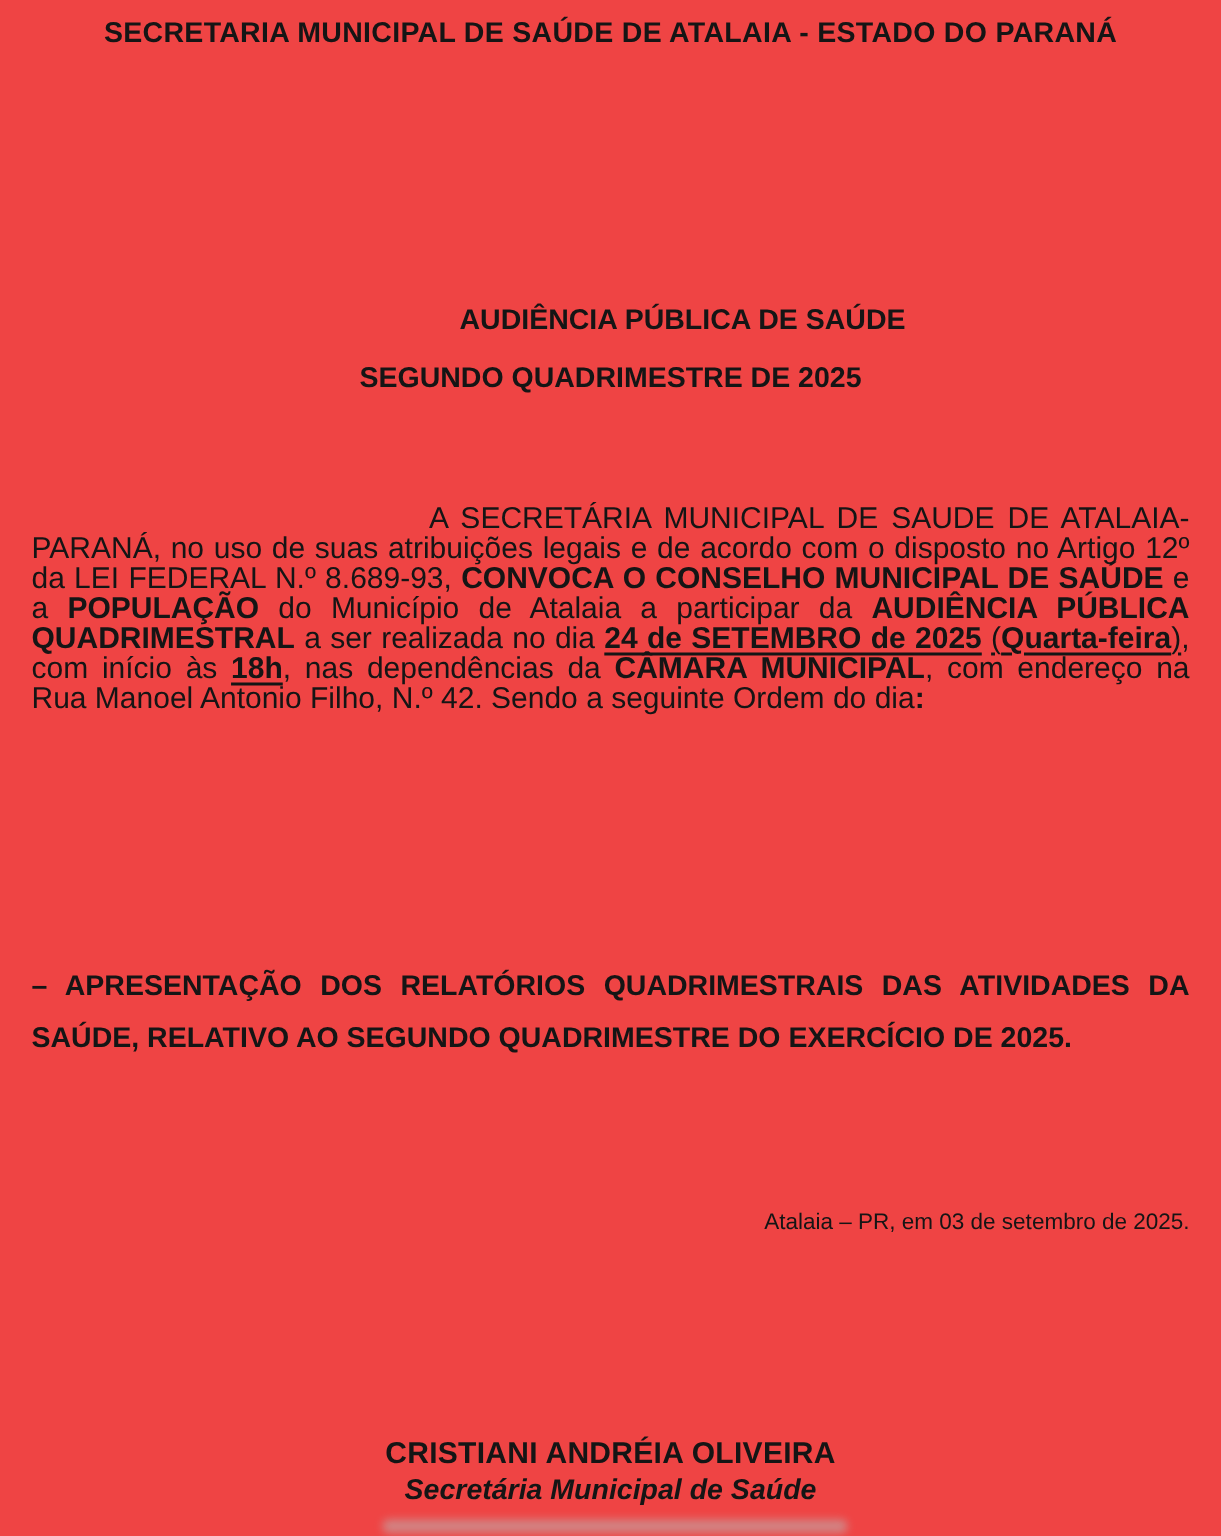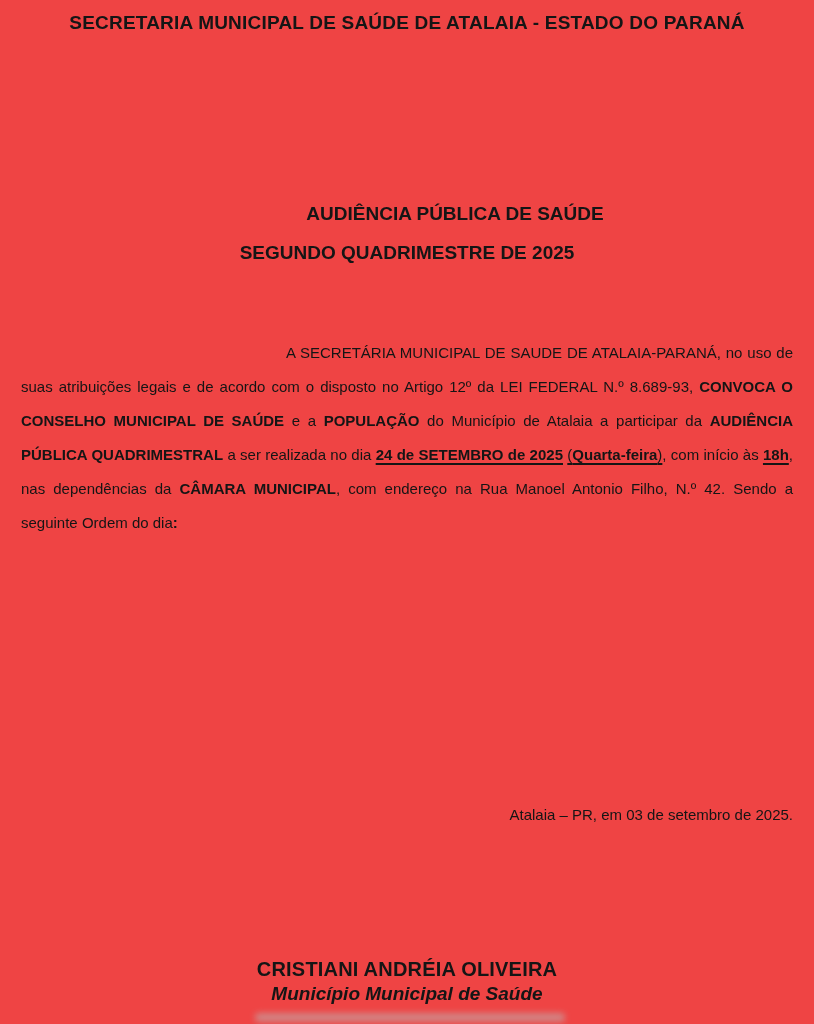--- a/index.html
+++ b/index.html
@@ -53,22 +53,22 @@
     width: 814px;
     font-size: 19px;
     font-weight: bold;
     text-align: center;
   }
   .body-paragraph {
     position: absolute;
     top: 336px;
     left: 21px;
     width: 772px;
-    font-size: 15px;
-    line-height: 34px;
+    font-size: 20px;
+    line-height: 20px;
     text-align: justify;
     text-indent: 265px;
   }
   .body-paragraph .b { font-weight: bold; }
   .body-paragraph .u { text-decoration: underline; text-decoration-thickness: 2px; text-underline-offset: 3px; }
 
   .agenda-paragraph {
     position: absolute;
     top: 640px;
     left: 21px;
@@ -124,23 +124,24 @@
 
   <div class="header-title">SECRETARIA MUNICIPAL DE SAÚDE DE ATALAIA - ESTADO DO PARANÁ</div>
 
 
   <div class="subtitle-line1">AUDIÊNCIA PÚBLICA DE SAÚDE</div>
 
   <div class="subtitle-line2">SEGUNDO QUADRIMESTRE DE 2025</div>
 
   <div class="body-paragraph"><span>A SECRETÁRIA MUNICIPAL DE SAUDE DE ATALAIA-PARANÁ, no uso de suas atribuições legais e de acordo com o disposto no Artigo 12º da LEI FEDERAL N.º 8.689-93, </span><span class="b">CONVOCA O CONSELHO MUNICIPAL DE SAÚDE</span><span> e a </span><span class="b">POPULAÇÃO</span><span> do Município de Atalaia a participar da </span><span class="b">AUDIÊNCIA PÚBLICA QUADRIMESTRAL</span><span> a ser realizada no dia </span><span class="b u">24 de SETEMBRO de 2025</span><span> </span><span class="u">(</span><span class="b u">Quarta-feira</span><span class="u">)</span><span>, com início às </span><span class="b u">18h</span><span>, nas dependências da </span><span class="b">CÂMARA MUNICIPAL</span><span>, com endereço na Rua Manoel Antonio Filho, N.º 42. Sendo a seguinte Ordem do dia</span><span class="b">:</span></div>
 
+  <div class="agenda-paragraph">– APRESENTAÇÃO DOS RELATÓRIOS QUADRIMESTRAIS DAS ATIVIDADES DA SAÚDE, RELATIVO AO SEGUNDO QUADRIMESTRE DO EXERCÍCIO DE 2025.</div>
 
   <div class="date-line">Atalaia – PR, em 03 de setembro de 2025.</div>
 
   <div class="signature-block">
     <div class="signature-name">CRISTIANI ANDRÉIA OLIVEIRA</div>
-    <div class="signature-role">Município Municipal de Saúde</div>
+    <div class="signature-role">Secretária Municipal de Saúde</div>
   </div>
 
   <div class="scan-artifact"></div>
 
 </div>
 
 </body></html>

